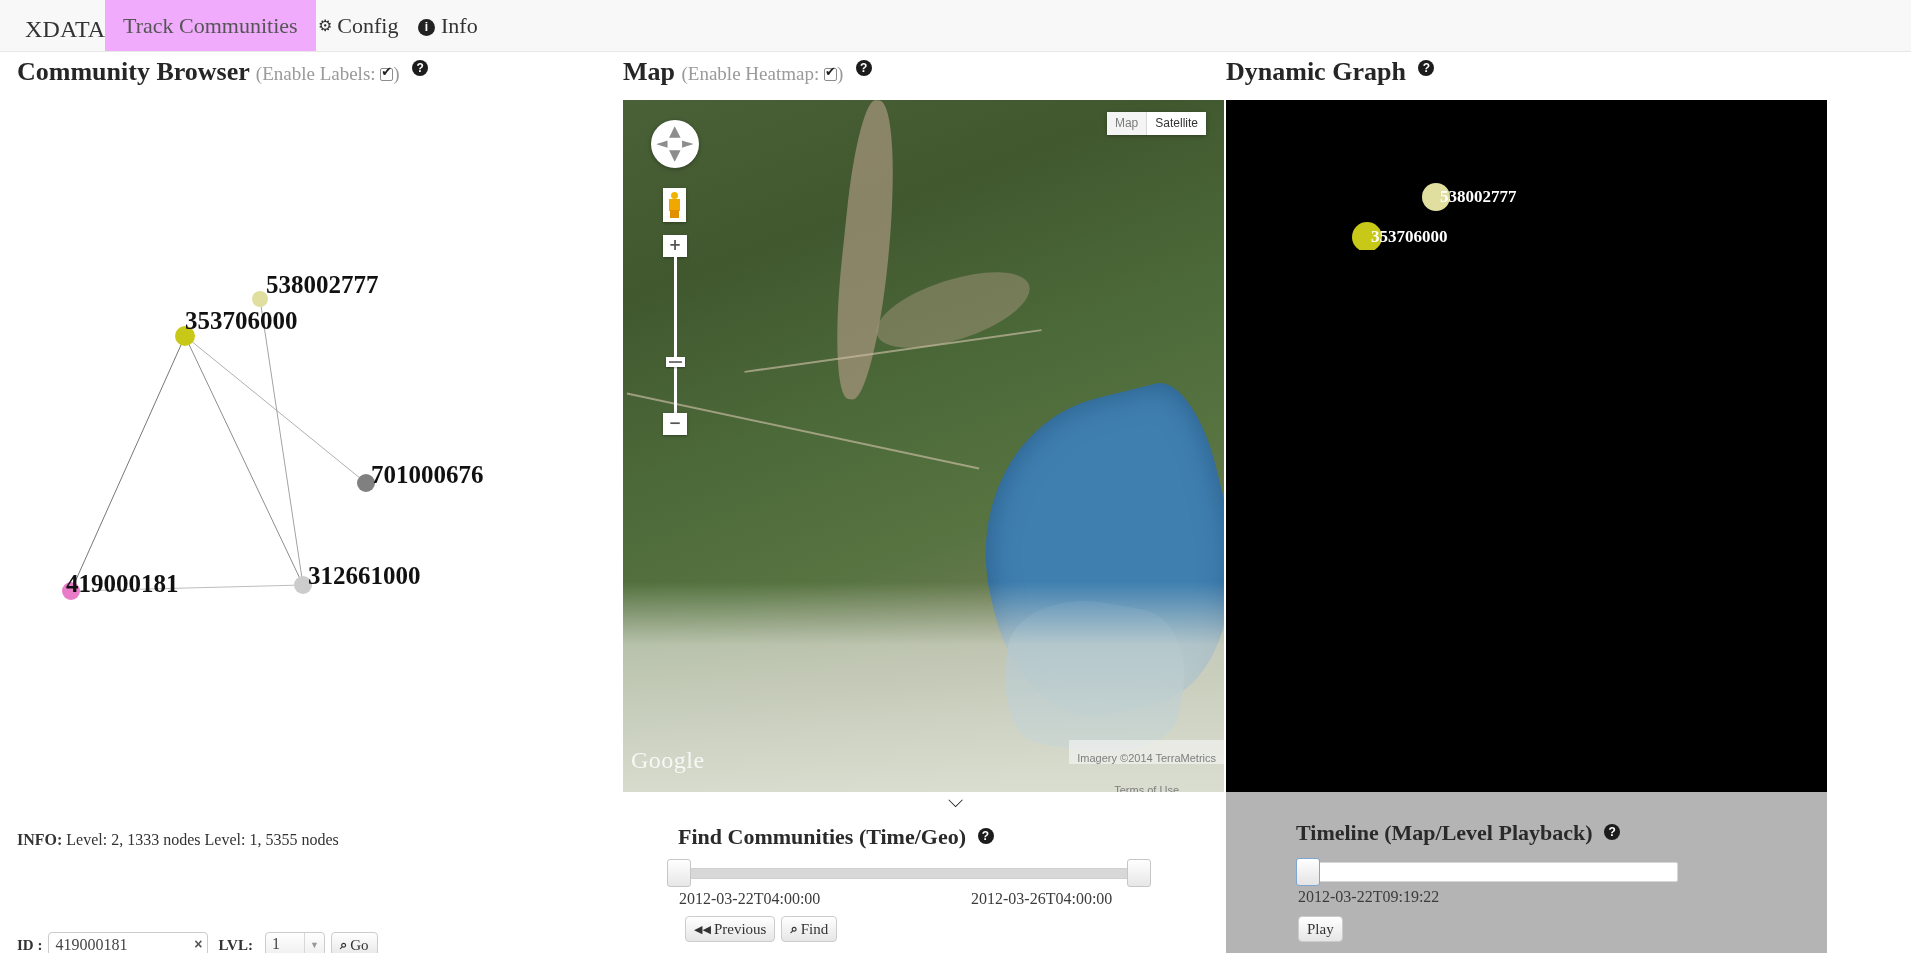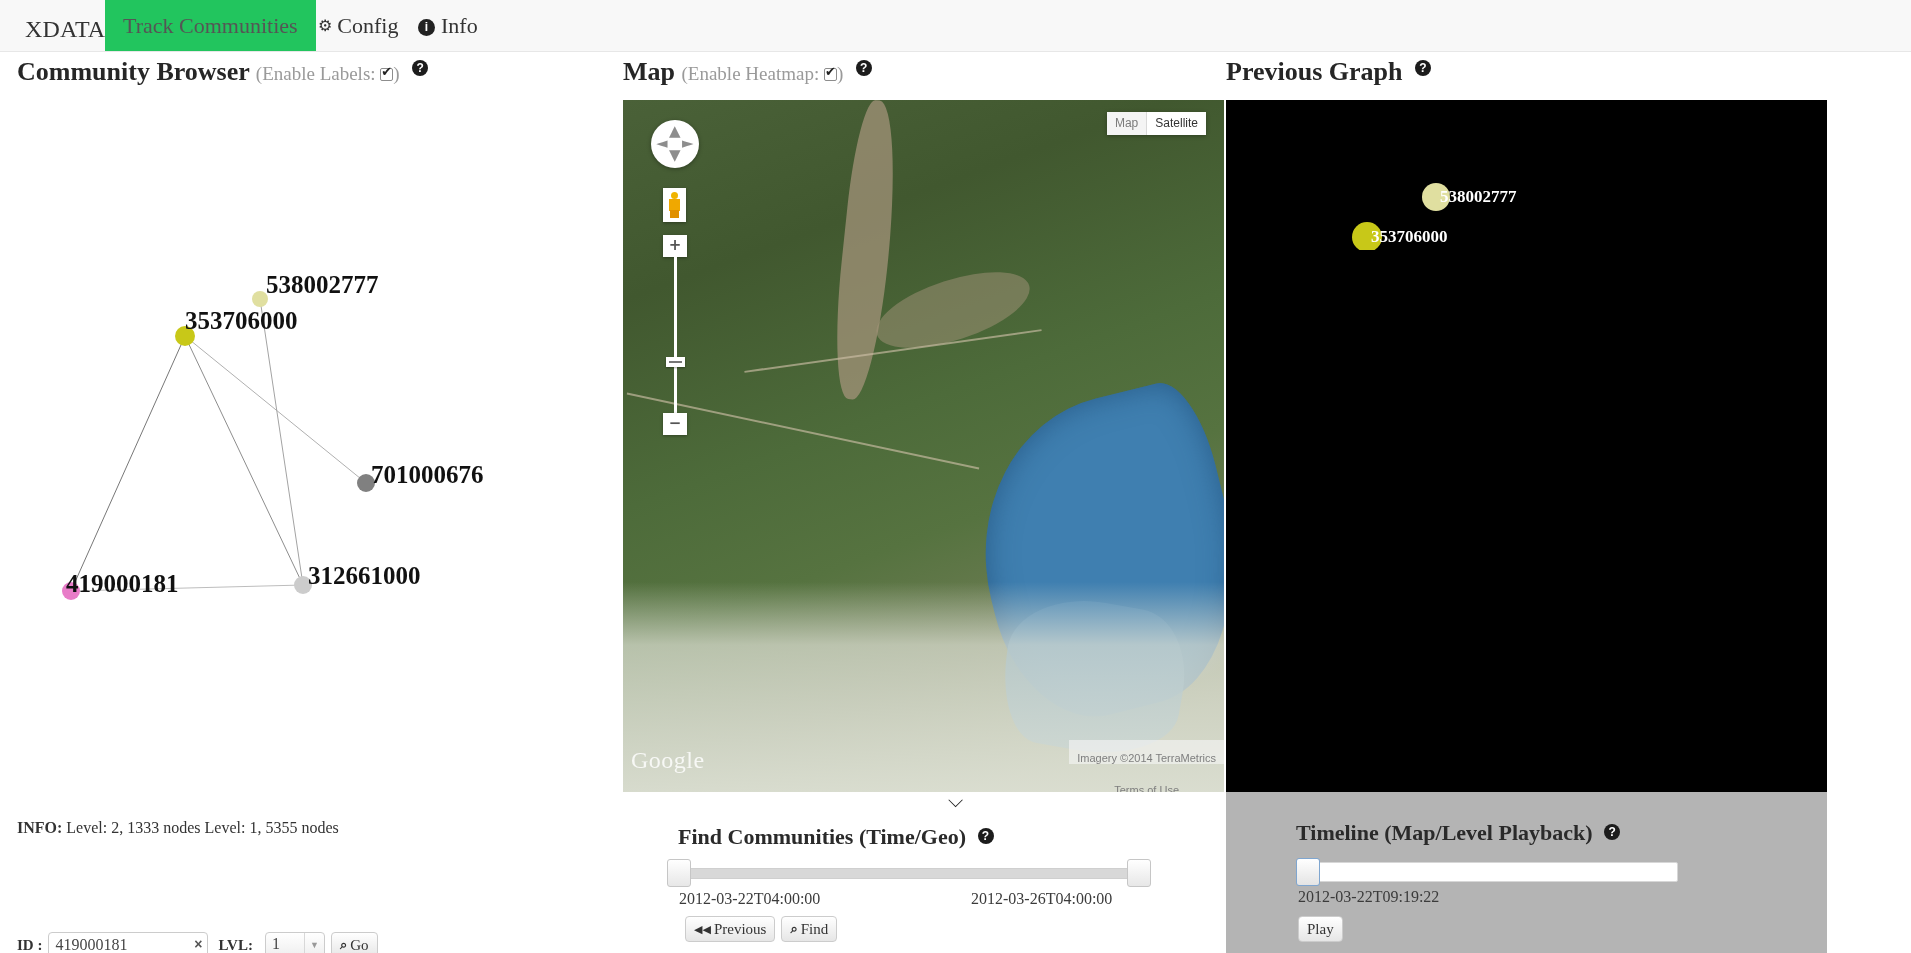--- a/index.html
+++ b/index.html
@@ -24,21 +24,21 @@
     position: absolute; left: 17px; top: 0;
     height: 51px; line-height: 51px;
     font-size: 24px; color: #333; padding: 4px 8px;
     letter-spacing: .2px;
   }
   .nav-item {
     position: absolute; top: 0; height: 51px; line-height: 51px;
     font-size: 22px; color: #333; padding: 0 18px;
     white-space: nowrap;
   }
-  .nav-item.active { background: #22c55e; color: #555; }
+  .nav-item.active { background: #f0abfc; color: #555; }
   .nav-ic { font-size: 16px; margin-right: 5px; vertical-align: 2px; }
   .badge-i {
     display: inline-block; width: 17px; height: 17px; line-height: 17px;
     border-radius: 50%; background: #222; color: #fff;
     font-family: "Liberation Sans", sans-serif;
     font-size: 12px; font-weight: bold; text-align: center;
     vertical-align: 2px; margin-right: 6px;
   }
 
   
@@ -75,21 +75,21 @@
   .node-label {
     font-family: "Liberation Serif", serif;
     font-weight: bold; font-size: 25px; fill: #111;
   }
 
   
   #info-panel { position: absolute; left: 0px; top: 810px; width: 612px; }
   #info-title { font-size: 19px; font-weight: bold; color: #262626; margin-left: 17px; }
   #info-title .help { vertical-align: 4px; }
   .info-line {
-    margin-left: 17px; margin-top: 9px; font-size: 16px; color: #333;
+    margin-left: 17px; margin-top: 21px; font-size: 16px; color: #333;
     white-space: nowrap;
   }
   .info-line b { font-weight: bold; }
   .open-link { color: #428bca; cursor: pointer; }
   .open-link .tri { font-size: 12px; }
 
   #id-form {
     position: absolute; left: 17px; top: 122px;
     display: flex; align-items: center; white-space: nowrap;
   }
@@ -445,21 +445,21 @@
       <span>Previous</span>
     </span>
     <span class="btn">
       <span class="gi">⌕</span>
       <span>Find</span>
     </span>
   </div>
 </div>
 
 <div class="panel-title" style="left:1226px; top:57px;">
-  <span>Previous Graph</span>
+  <span>Dynamic Graph</span>
   <span class="help">?</span>
 </div>
 
 <div id="graph-panel">
   <svg id="graph-svg">
       <line x1="141" y1="137" x2="100" y2="266" stroke="#ffffff" stroke-width="2"></line>
       <circle cx="210" cy="97" r="14" fill="#e0dfa0"></circle>
       <text x="214" y="102" class="gnode-label">538002777</text>
       <circle cx="141" cy="137" r="15" fill="#c8c818"></circle>
       <text x="145" y="142" class="gnode-label">353706000</text>

